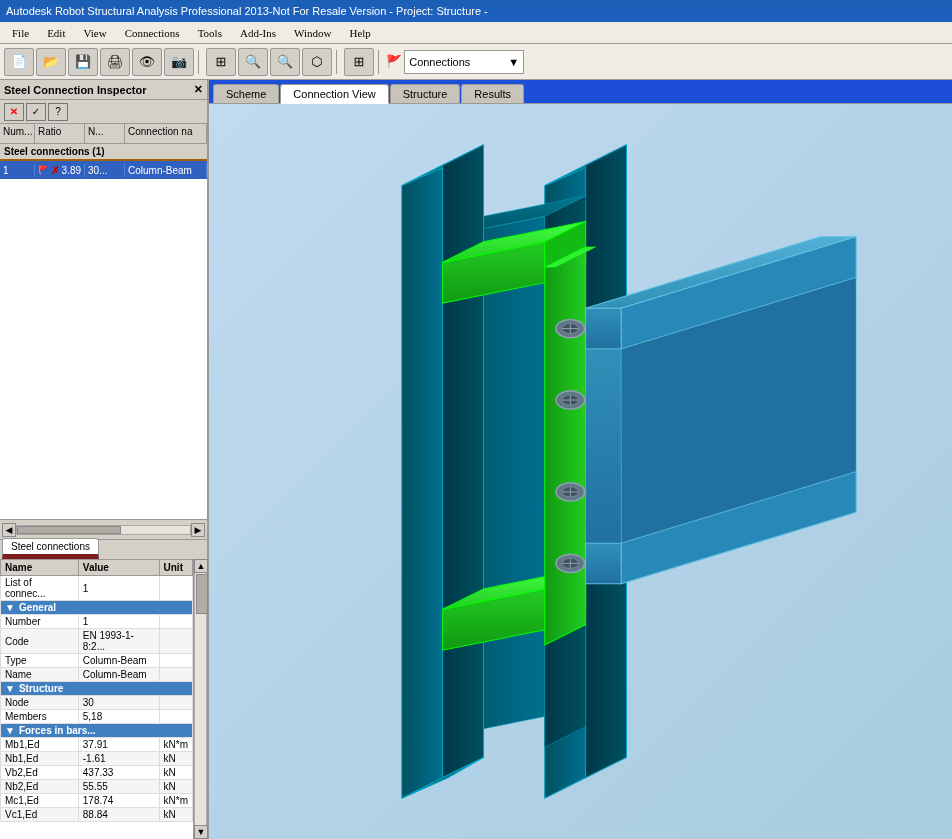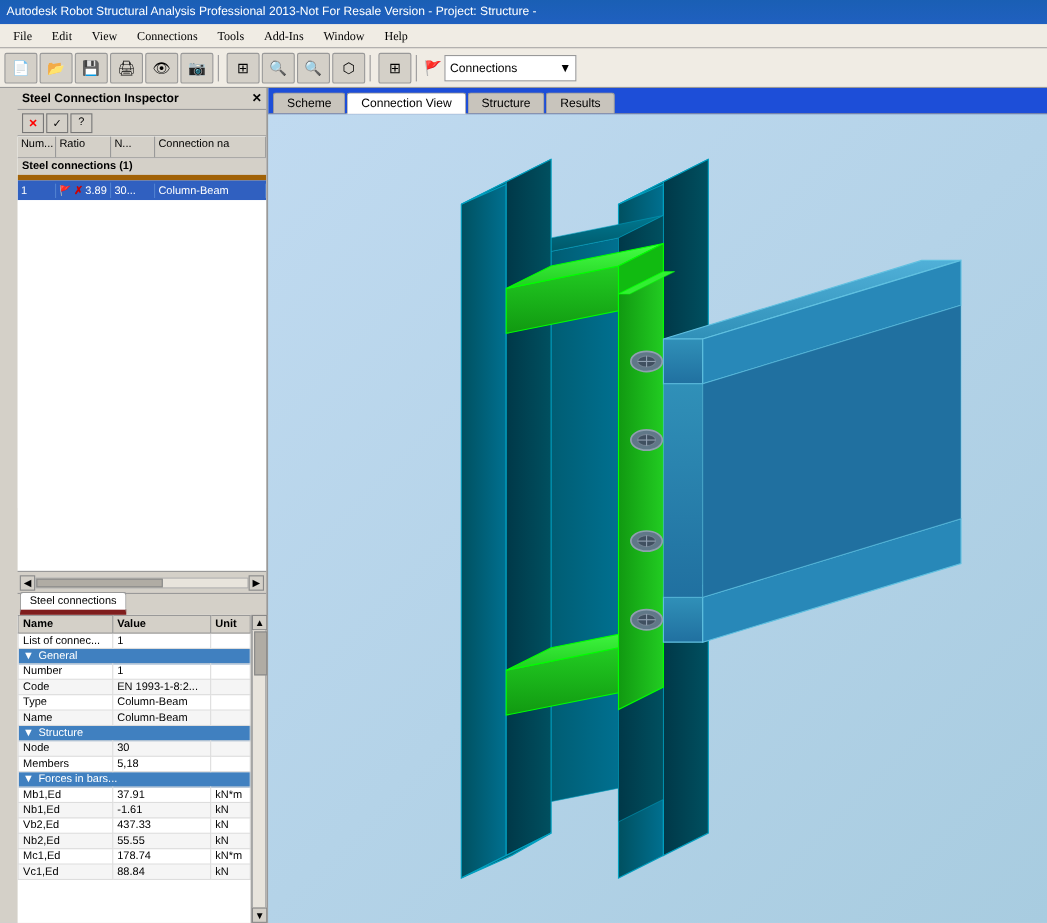--- a/index.html
+++ b/index.html
@@ -69,25 +69,24 @@
     }
 
     
     .main-layout {
       display: flex;
       height: calc(839px - 22px - 22px - 36px);
     }
 
     
     .left-panel {
-      width: 244px;
+      width: 209px;
       display: flex;
       flex-direction: column;
       border-right: 2px solid #999;
-      padding-left: 16px;
     }
 
     
     .inspector-header {
       background: #d4d0c8;
       border-bottom: 1px solid #999;
       padding: 2px 4px;
       font-size: 11px;
       font-weight: bold;
       display: flex;
@@ -138,21 +137,21 @@
     .conn-col-num { width: 35px; }
     .conn-col-ratio { width: 50px; }
     .conn-col-n { width: 40px; }
     .conn-col-name { flex: 1; }
 
     .conn-section-header {
       background: #d4d0c8;
       padding: 2px 4px;
       font-size: 10px;
       font-weight: bold;
-      border-bottom: 5px solid #a16207;
+      border-bottom: 2px solid #a16207;
     }
     .conn-row {
       display: flex;
       background: #3060c0;
       color: white;
       height: 18px;
       align-items: center;
       font-size: 10px;
     }
     .conn-row-cell {
@@ -218,21 +217,21 @@
       font-weight: bold;
     }
     .props-table td {
       border: 1px solid #ddd;
       padding: 1px 4px;
     }
     .props-table tr:nth-child(even) td { background: #f5f5f5; }
     .section-row td {
       background: #4080c0 !important;
       color: white;
-      font-weight: normal;
+      font-weight: bold;
       padding: 1px 4px;
     }
     .expand-icon { margin-right: 4px; }
 
     
     .right-panel {
       flex: 1;
       display: flex;
       flex-direction: column;
       background: #b8d4e8;

